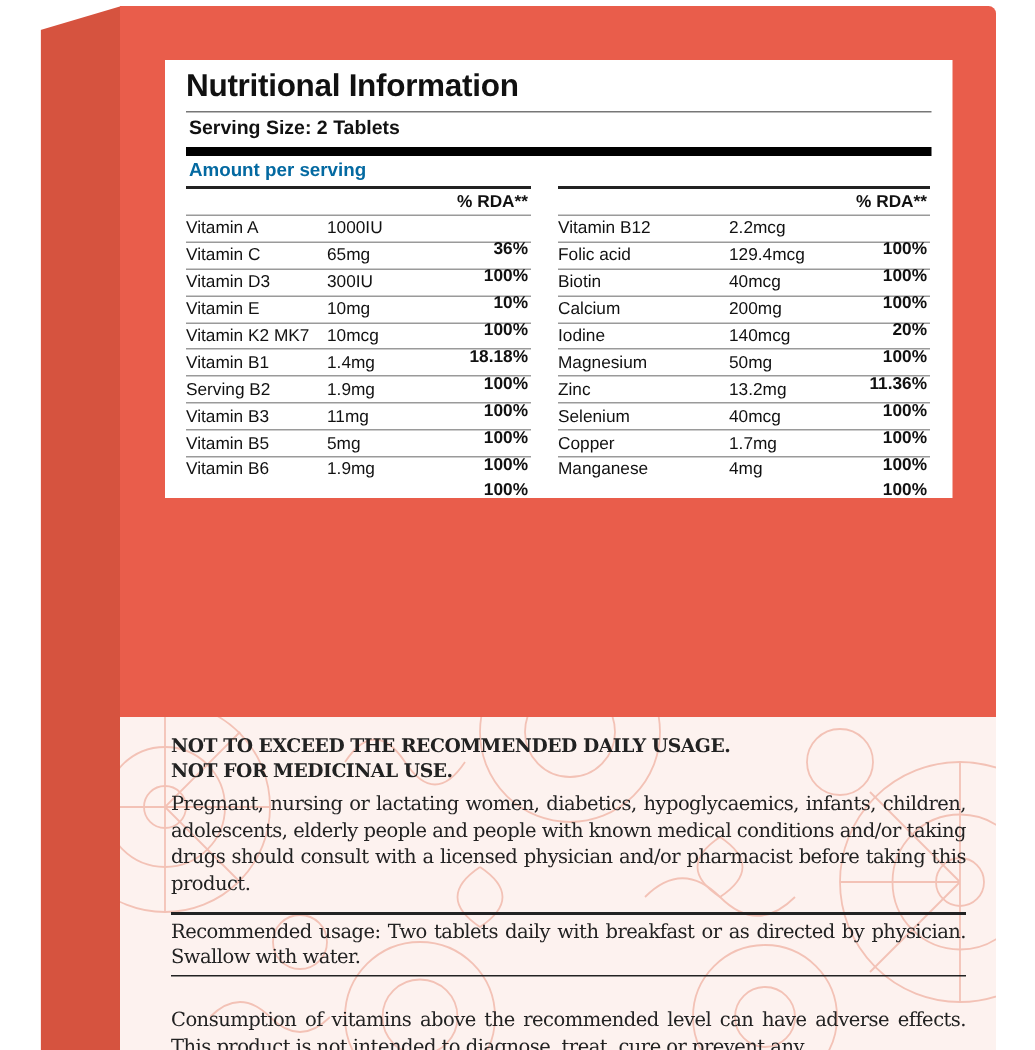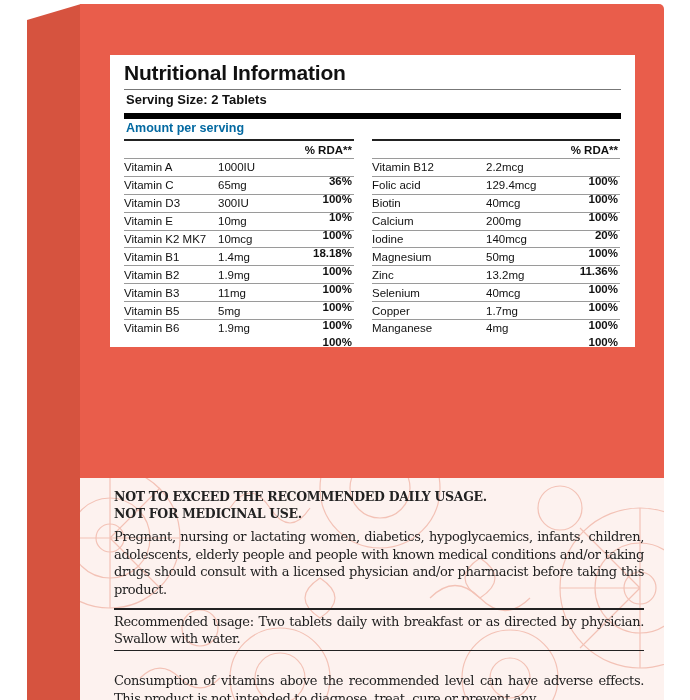--- a/index.html
+++ b/index.html
@@ -1,20 +1,20 @@
 <!DOCTYPE html>
 <html><head>
 <meta charset="utf-8">
 <style>
   html,body{margin:0;padding:0;}
   body{width:690px;height:700px;background:#ffffff;position:relative;overflow:hidden;font-family:"Liberation Sans",sans-serif;}
   .box-side{position:absolute;left:27px;top:4px;width:54px;height:700px;background:#d6533f;
     clip-path:polygon(0 16px,54px 0,54px 100%,0 100%);}
   .box-front{position:absolute;left:80px;top:4px;width:584px;height:700px;background:#e95d4b;border-top-right-radius:5px;}
-  .label{position:absolute;left:110px;top:55px;width:525px;height:292px;background:#ffffff;}
+  .label{position:absolute;left:110px;top:40px;width:525px;height:292px;background:#ffffff;}
   .title{position:absolute;left:14px;top:6px;font-size:21px;font-weight:bold;color:#111;letter-spacing:-0.2px;}
   .thin-rule{position:absolute;left:14px;right:14px;height:1px;background:#777;}
   .serving{position:absolute;left:16px;top:37px;font-size:13px;font-weight:bold;color:#111;}
   .thick-rule{position:absolute;left:14px;right:14px;top:58px;height:6px;background:#000;}
   .amount{position:absolute;left:16px;top:66px;font-size:12.5px;font-weight:bold;color:#0369a1;}
   .col{position:absolute;top:84px;}
   .col-left{left:14px;width:230px;}
   .col-right{left:262px;width:248px;}
   .col-top-rule{height:2px;background:#222;}
   .rda-head{height:17px;text-align:right;font-size:11.5px;font-weight:bold;color:#111;line-height:19px;padding-right:2px;}
@@ -79,21 +79,21 @@
           <span class="name">Vitamin K2 MK7</span>
           <span class="amt">10mcg</span>
           <span class="pct">18.18%</span>
         </div>
         <div class="row">
           <span class="name">Vitamin B1</span>
           <span class="amt">1.4mg</span>
           <span class="pct">100%</span>
         </div>
         <div class="row">
-          <span class="name">Vitamin B2</span>
+          <span class="name">Serving B2</span>
           <span class="amt">1.9mg</span>
           <span class="pct">100%</span>
         </div>
         <div class="row">
           <span class="name">Vitamin B3</span>
           <span class="amt">11mg</span>
           <span class="pct">100%</span>
         </div>
         <div class="row">
           <span class="name">Vitamin B5</span>

